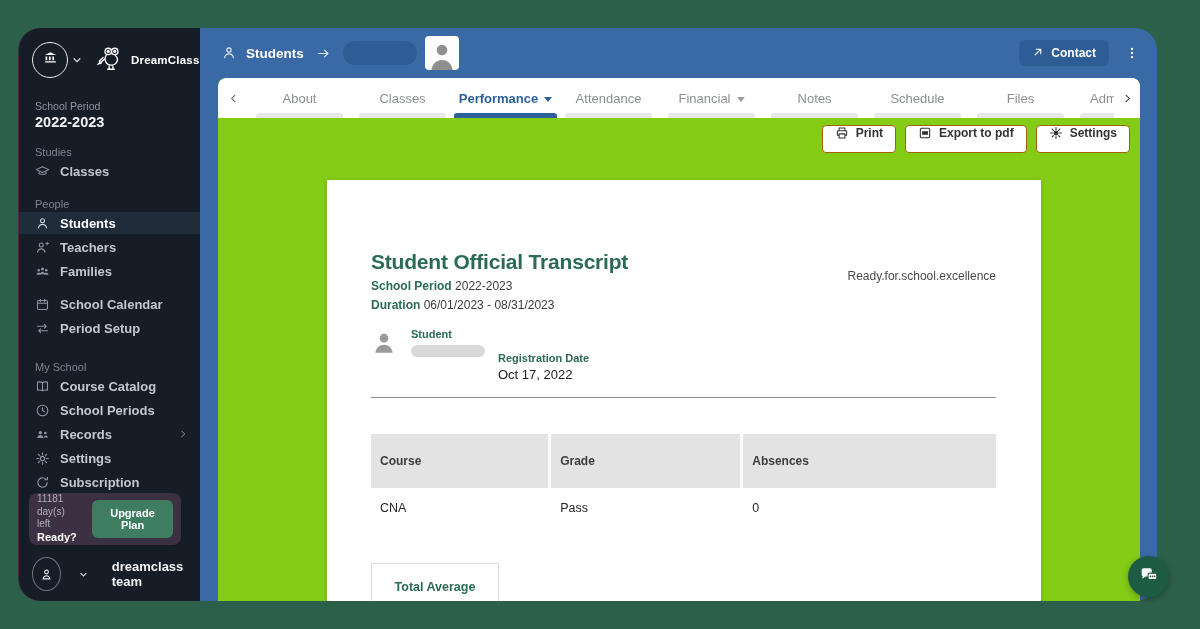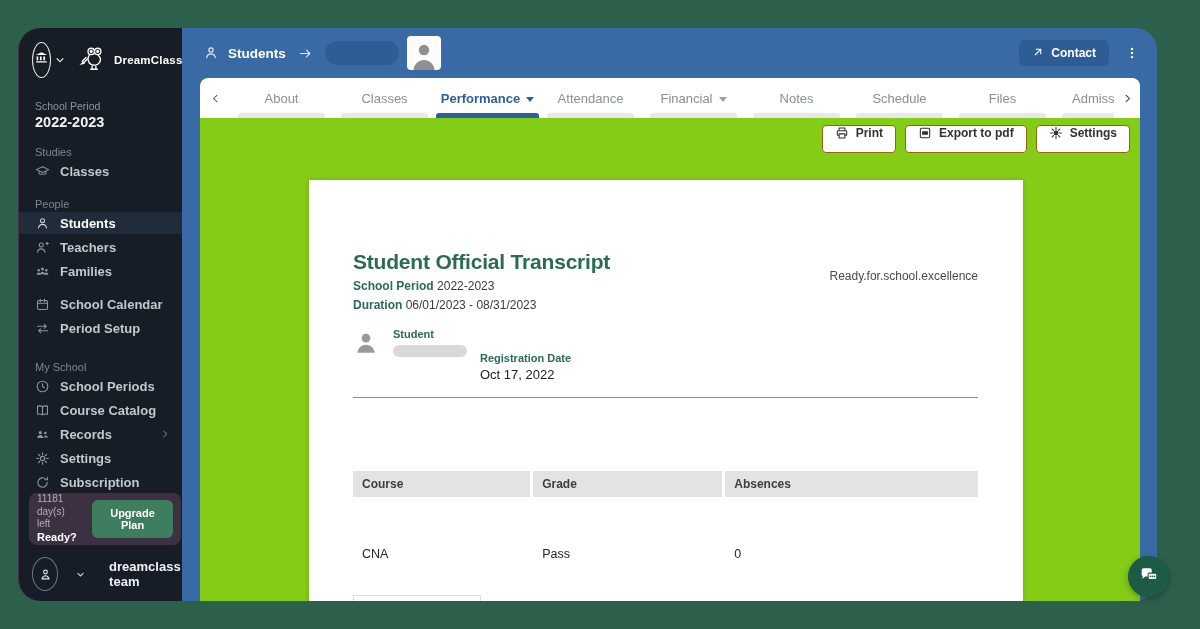--- a/index.html
+++ b/index.html
@@ -7,21 +7,21 @@
   body {
     position:relative; overflow:hidden;
     background:#2D604B;
     font-family:"Liberation Sans", sans-serif;
     -webkit-font-smoothing:antialiased;
   }
   .app { position:absolute; left:18px; top:28px; width:1139px; height:573px; display:flex; }
 
   
   .sidebar {
-    width:164px; height:100%; background:#161D27; border-radius:22px 0 0 22px;
+    width:182px; height:100%; background:#161D27; border-radius:22px 0 0 22px;
     position:relative; flex-shrink:0; color:#c3c8ce;
     border-left:1px solid rgba(158,82,146,.35);
   }
   .logo-row { display:flex; align-items:center; padding:14px 0 0 13px; gap:6px; }
   .org-btn { width:36px; height:36px; border:1.5px solid #e8eaec; border-radius:50%;
     display:flex; align-items:center; justify-content:center; color:#fff; position:relative; cursor:pointer; }
   .org-chevron { color:#d7dadd; margin-left:-2px; }
   .brand { display:flex; align-items:center; gap:5px; margin-left:8px; color:#fff; }
   .brand-name { font-size:11.5px; font-weight:bold; color:#fff; letter-spacing:.2px; }
   .period-block { padding:22px 0 0 16px; }
@@ -102,21 +102,21 @@
   .stu-avatar { color:#9a9a9a; display:flex; margin-top:2px; }
   .stu-block { margin-left:14px; }
   .mini-label { font-size:11px; font-weight:bold; color:#2A6B52; }
   .stu-pill { width:74px; height:12px; border-radius:6px; background:#d9d9d9; margin-top:5px; }
   .reg-block { margin-left:13px;margin-top:24px; }
   .reg-value { font-size:13px; color:#222; margin-top:3px; }
   .rule { border:none; border-top:1.5px solid #8f8f8f; margin-top:15px; }
 
   .t-table { margin-top:36px; }
   .t-row { display:flex; gap:3px; }
-  .t-cell { padding:6px 9px; font-size:12px;margin-top:37px; }
+  .t-cell { padding:20px 9px; font-size:12px; }
   .t-head .t-cell { background:#E3E3E3; font-weight:bold; color:#3d3d3d; }
   .t-body .t-cell { padding-top:13px; color:#262626; font-size:12.5px; }
   .c0 { width:178px; } .c1 { width:190px; } .c2 { width:254px; }
 
   .total-box { width:128px; height:80px; border:1px solid #ddd; margin-top:28px;
     display:flex; flex-direction:column; align-items:center; justify-content:center; }
   .total-label { font-size:12.5px; font-weight:bold; color:#2A6B52; }
   .total-value { font-size:24px; font-weight:bold; color:#2b2b2b; margin-top:4px; }
 
   
@@ -224,34 +224,34 @@
             <path d="M4 8.5h14M15 5.5l3 3-3 3"></path>
             <path d="M20 15.5H6M9 12.5l-3 3 3 3"></path>
           </svg>
       </span>
       <span>Period Setup</span>
     </div>
 
     <div class="section-label" style="margin-top:22px">My School</div>
     <div class="nav-item">
       <span class="ni">
+        <svg width="15" height="15" viewBox="0 0 24 24" fill="none" stroke="currentColor" stroke-width="1.7" stroke-linejoin="round">
+            <path d="M12 6c-2-1.6-5-1.6-8-1v13c3-.6 6-.6 8 1 2-1.6 5-1.6 8-1V5c-3-.6-6-.6-8 1zM12 6v13"></path>
+          </svg>
+      </span>
+      <span>Course Catalog</span>
+    </div>
+    <div class="nav-item">
+      <span class="ni">
         <svg width="15" height="15" viewBox="0 0 24 24" fill="none" stroke="currentColor" stroke-width="1.7" stroke-linecap="round">
             <circle cx="12" cy="12" r="8.5"></circle>
             <path d="M12 7.5V12l3.2 2"></path>
           </svg>
       </span>
       <span>School Periods</span>
-    </div>
-    <div class="nav-item">
-      <span class="ni">
-        <svg width="15" height="15" viewBox="0 0 24 24" fill="none" stroke="currentColor" stroke-width="1.7" stroke-linejoin="round">
-            <path d="M12 6c-2-1.6-5-1.6-8-1v13c3-.6 6-.6 8 1 2-1.6 5-1.6 8-1V5c-3-.6-6-.6-8 1zM12 6v13"></path>
-          </svg>
-      </span>
-      <span>Course Catalog</span>
     </div>
     <div class="nav-item">
       <span class="ni">
         <svg width="15" height="15" viewBox="0 0 24 24" fill="currentColor">
             <circle cx="8.5" cy="9" r="2.6"></circle>
             <circle cx="16.5" cy="9.5" r="2.1"></circle>
             <path d="M3.5 17.5c.6-3 2.7-4.6 5-4.6s4.4 1.6 5 4.6zM14.2 16.8c.5-2.2 1.6-3.3 3.3-3.3 1.6 0 2.7 1.1 3.2 3.3z"></path>
           </svg>
       </span>
       <span>Records</span>

